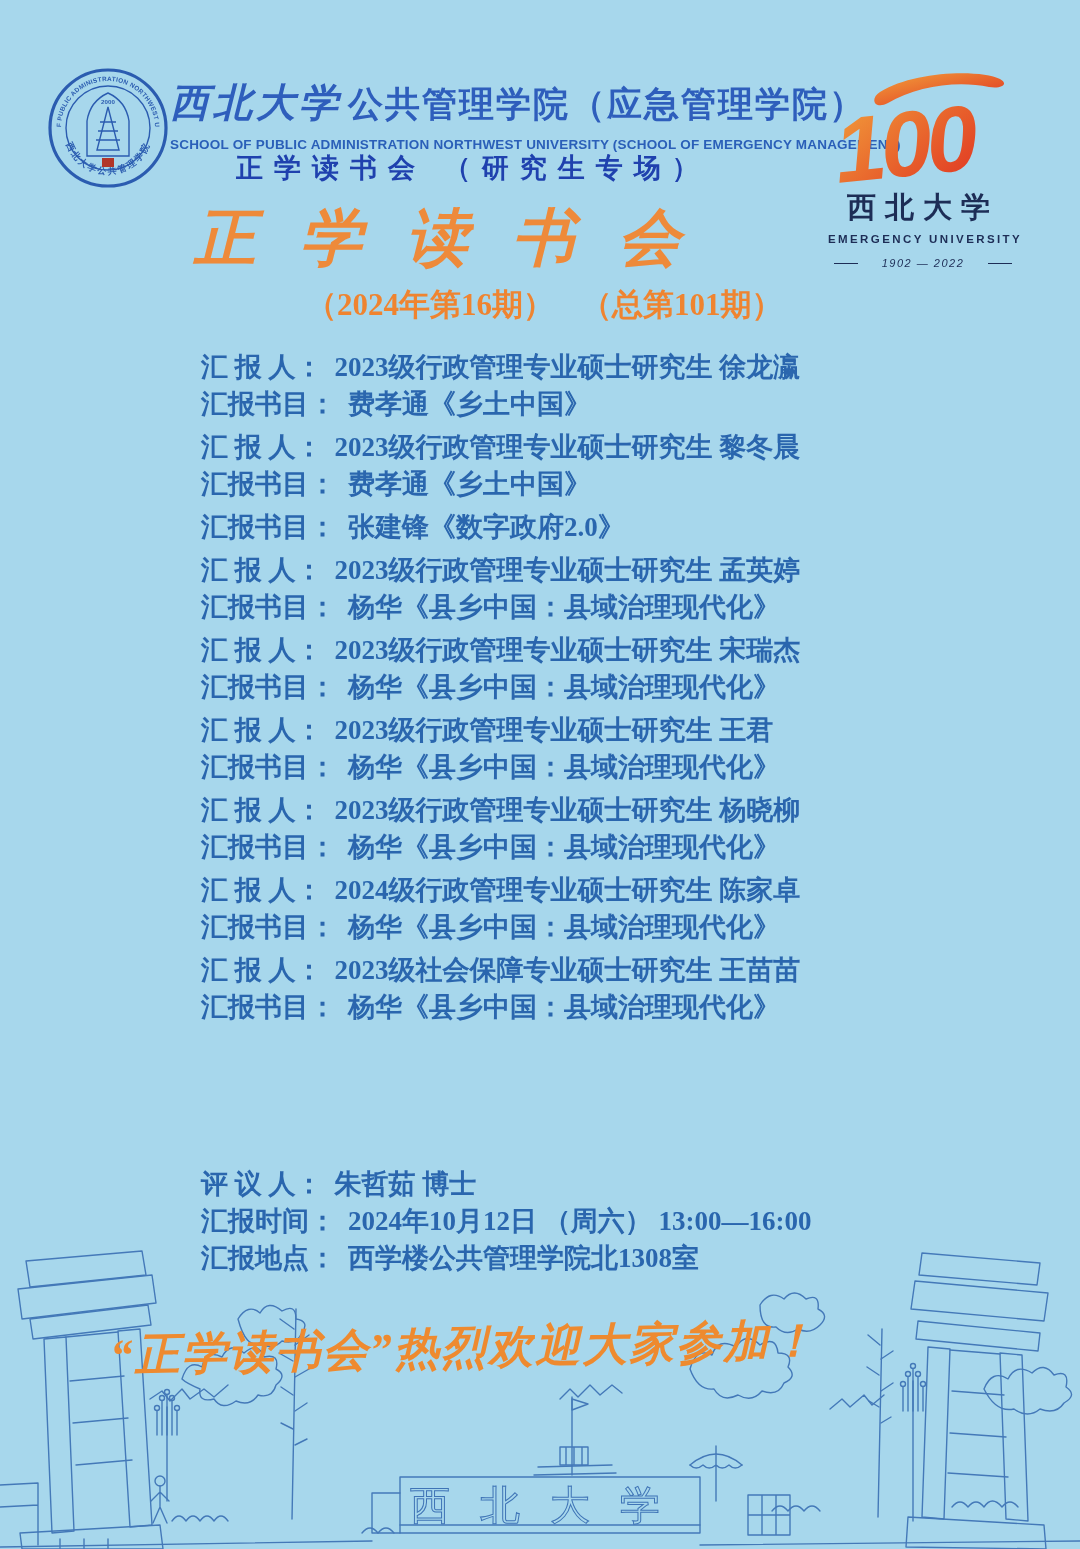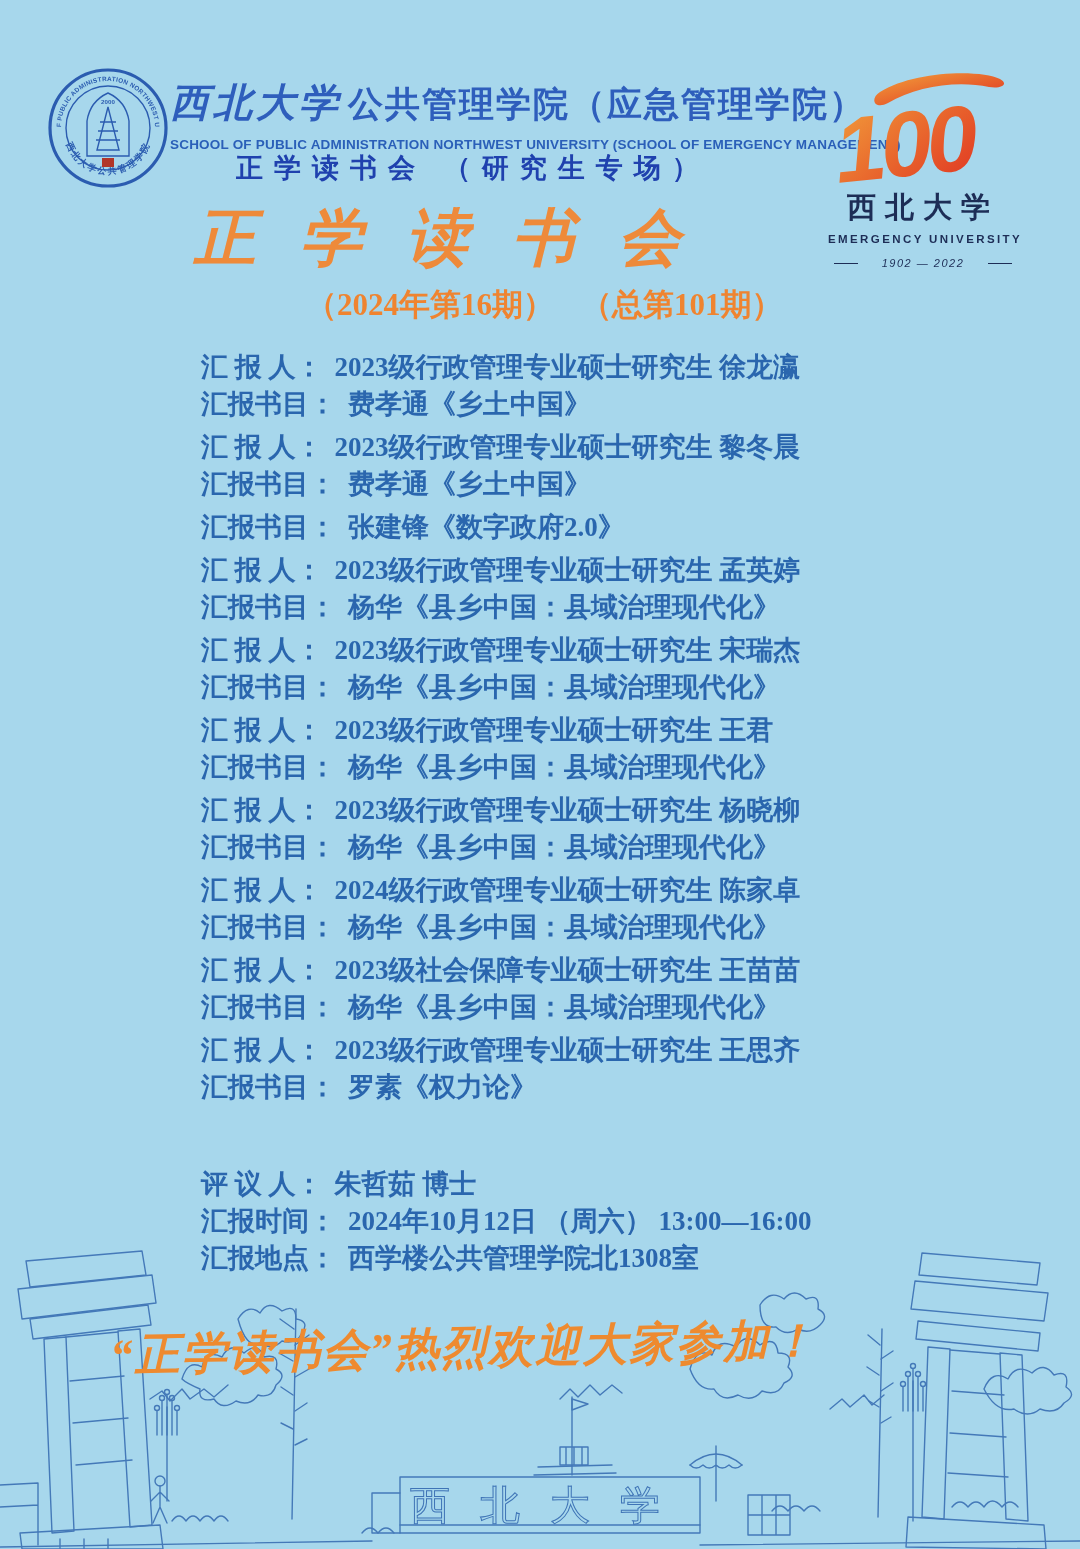--- a/index.html
+++ b/index.html
@@ -135,24 +135,20 @@
       <div class="line"><span class="lbl">汇报书目：</span><span>杨华《县乡中国：县域治理现代化》</span></div>
     </div>
     <div class="entry">
       <div class="line"><span class="lbl">汇 报 人：</span><span>2024级行政管理专业硕士研究生 陈家卓</span></div>
       <div class="line"><span class="lbl">汇报书目：</span><span>杨华《县乡中国：县域治理现代化》</span></div>
     </div>
     <div class="entry">
       <div class="line"><span class="lbl">汇 报 人：</span><span>2023级社会保障专业硕士研究生 王苗苗</span></div>
       <div class="line"><span class="lbl">汇报书目：</span><span>杨华《县乡中国：县域治理现代化》</span></div>
     </div>
-    <div class="entry">
-      <div class="line"><span class="lbl">汇 报 人：</span><span>2023级行政管理专业硕士研究生 王思齐</span></div>
-      <div class="line"><span class="lbl">汇报书目：</span><span>罗素《权力论》</span></div>
-    </div>
   </div>
 
   <div class="footer">
     <div class="line"><span class="lbl">评 议 人：</span><span>朱哲茹 博士</span></div>
     <div class="line"><span class="lbl">汇报时间：</span><span>2024年10月12日 （周六） 13:00—16:00</span></div>
     <div class="line"><span class="lbl">汇报地点：</span><span>西学楼公共管理学院北1308室</span></div>
   </div>
 
   <div class="welcome">“正学读书会”热烈欢迎大家参加！</div>
 

